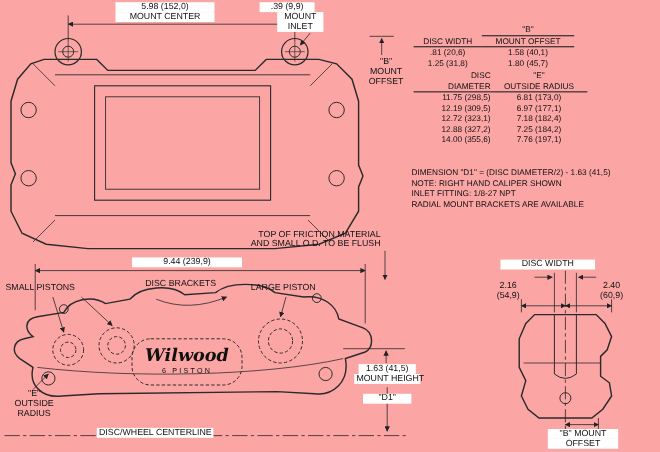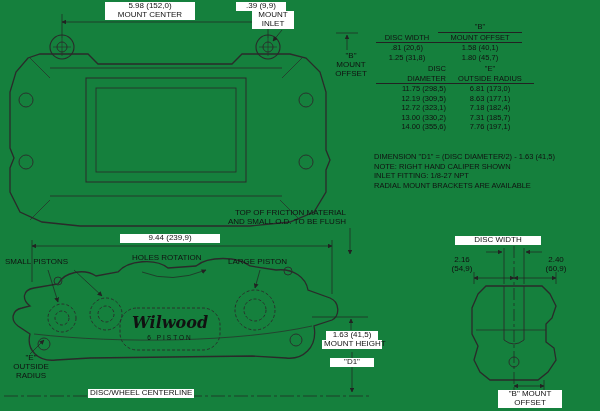--- a/index.html
+++ b/index.html
@@ -1,17 +1,17 @@
 <!DOCTYPE html>
 <html><head>
 <meta charset="utf-8">
 <style>
   *{margin:0;padding:0;box-sizing:border-box}
   html,body{background:#fff}
-  #stage{position:relative;width:600px;height:411px;background:#15803d;
+  #stage{position:relative;width:600px;height:411px;background:#fca5a5;
          font-family:"Liberation Sans",sans-serif;color:#111;overflow:hidden}
   svg.art{position:absolute;left:0;top:0}
   .lbl{position:absolute;font-size:8px;line-height:1.1;white-space:nowrap;color:#111}
   .ctr{text-align:center}
   .rt{text-align:right}
   .bg{background:#fff;padding:0 2px}
   .tbl{position:absolute}
   .tblrow{display:flex}
   .c1{display:inline-block;width:62px;text-align:center;font-size:7.5px;line-height:9.5px}
   .c2{display:inline-block;width:84px;text-align:center;font-size:7.5px;line-height:9.5px}
@@ -169,48 +169,48 @@
     <div class="tblrow">
       <span class="c1e hd">DIAMETER</span>
       <span class="c2e hd">OUTSIDE RADIUS</span>
     </div>
     <div class="tblrow">
       <span class="c1e">11.75 (298,5)</span>
       <span class="c2e">6.81 (173,0)</span>
     </div>
     <div class="tblrow">
       <span class="c1e">12.19 (309,5)</span>
-      <span class="c2e">8.63 (177,1)</span>
+      <span class="c2e">6.97 (177,1)</span>
     </div>
     <div class="tblrow">
       <span class="c1e">12.72 (323,1)</span>
       <span class="c2e">7.18 (182,4)</span>
     </div>
     <div class="tblrow">
-      <span class="c1e">13.00 (330,2)</span>
-      <span class="c2e">7.31 (185,7)</span>
+      <span class="c1e">12.88 (327,2)</span>
+      <span class="c2e">7.25 (184,2)</span>
     </div>
     <div class="tblrow">
       <span class="c1e">14.00 (355,6)</span>
       <span class="c2e">7.76 (197,1)</span>
     </div>
   </div>
 
   <div class="tbl" style="left:374px;top:152px">
     <div class="note">DIMENSION "D1" = (DISC DIAMETER/2) - 1.63 (41,5)</div>
     <div class="note">NOTE: RIGHT HAND CALIPER SHOWN</div>
     <div class="note">INLET FITTING: 1/8-27 NPT</div>
     <div class="note">RADIAL MOUNT BRACKETS ARE AVAILABLE</div>
   </div>
 
   <div class="lbl rt" style="left:190px;top:209px;width:156px">TOP OF FRICTION MATERIAL</div>
   <div class="lbl rt" style="left:190px;top:218px;width:156px">AND SMALL O.D. TO BE FLUSH</div>
   <div class="lbl ctr bg" style="left:120px;top:234px;width:100px">9.44 (239,9)</div>
   <div class="lbl" style="left:5px;top:258px">SMALL PISTONS</div>
-  <div class="lbl" style="left:132px;top:254px">HOLES ROTATION</div>
+  <div class="lbl" style="left:132px;top:254px">DISC BRACKETS</div>
   <div class="lbl" style="left:228px;top:258px">LARGE PISTON</div>
   <div class="lbl ctr logo" style="left:118px;top:314px;width:104px">Wilwood</div>
   <div class="lbl ctr logosub" style="left:118px;top:334px;width:104px">6 PISTON</div>
   <div class="lbl ctr bg" style="left:326px;top:331px;width:52px">1.63 (41,5)</div>
   <div class="lbl ctr bg" style="left:322px;top:340px;width:60px">MOUNT HEIGHT</div>
   <div class="lbl ctr bg" style="left:330px;top:358px;width:44px">"D1"</div>
   <div class="lbl ctr" style="left:10px;top:354px;width:42px">"E"</div>
   <div class="lbl ctr" style="left:10px;top:363px;width:42px">OUTSIDE</div>
   <div class="lbl ctr" style="left:10px;top:372px;width:42px">RADIUS</div>
   <div class="lbl bg" style="left:88px;top:389px">DISC/WHEEL CENTERLINE</div>

